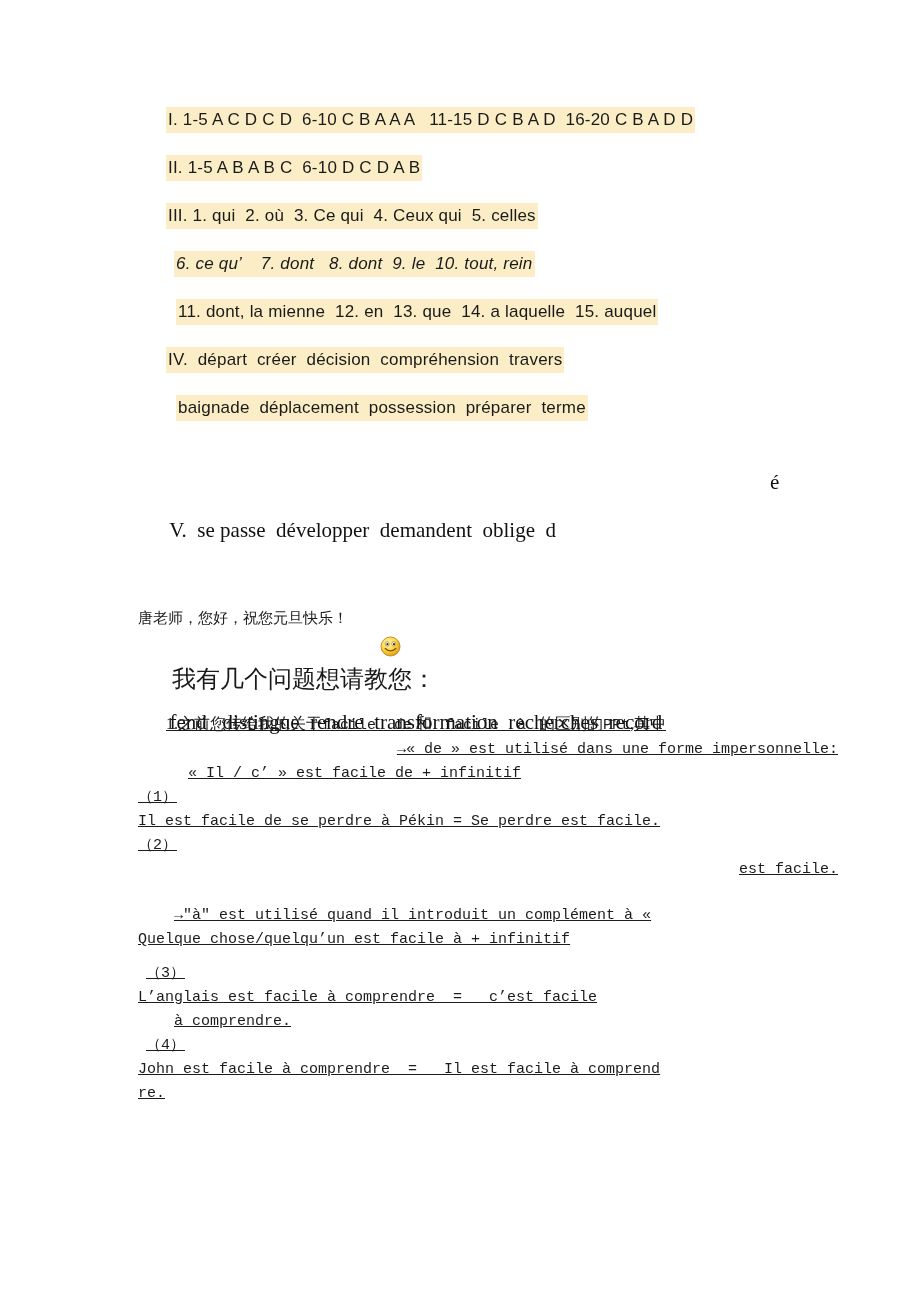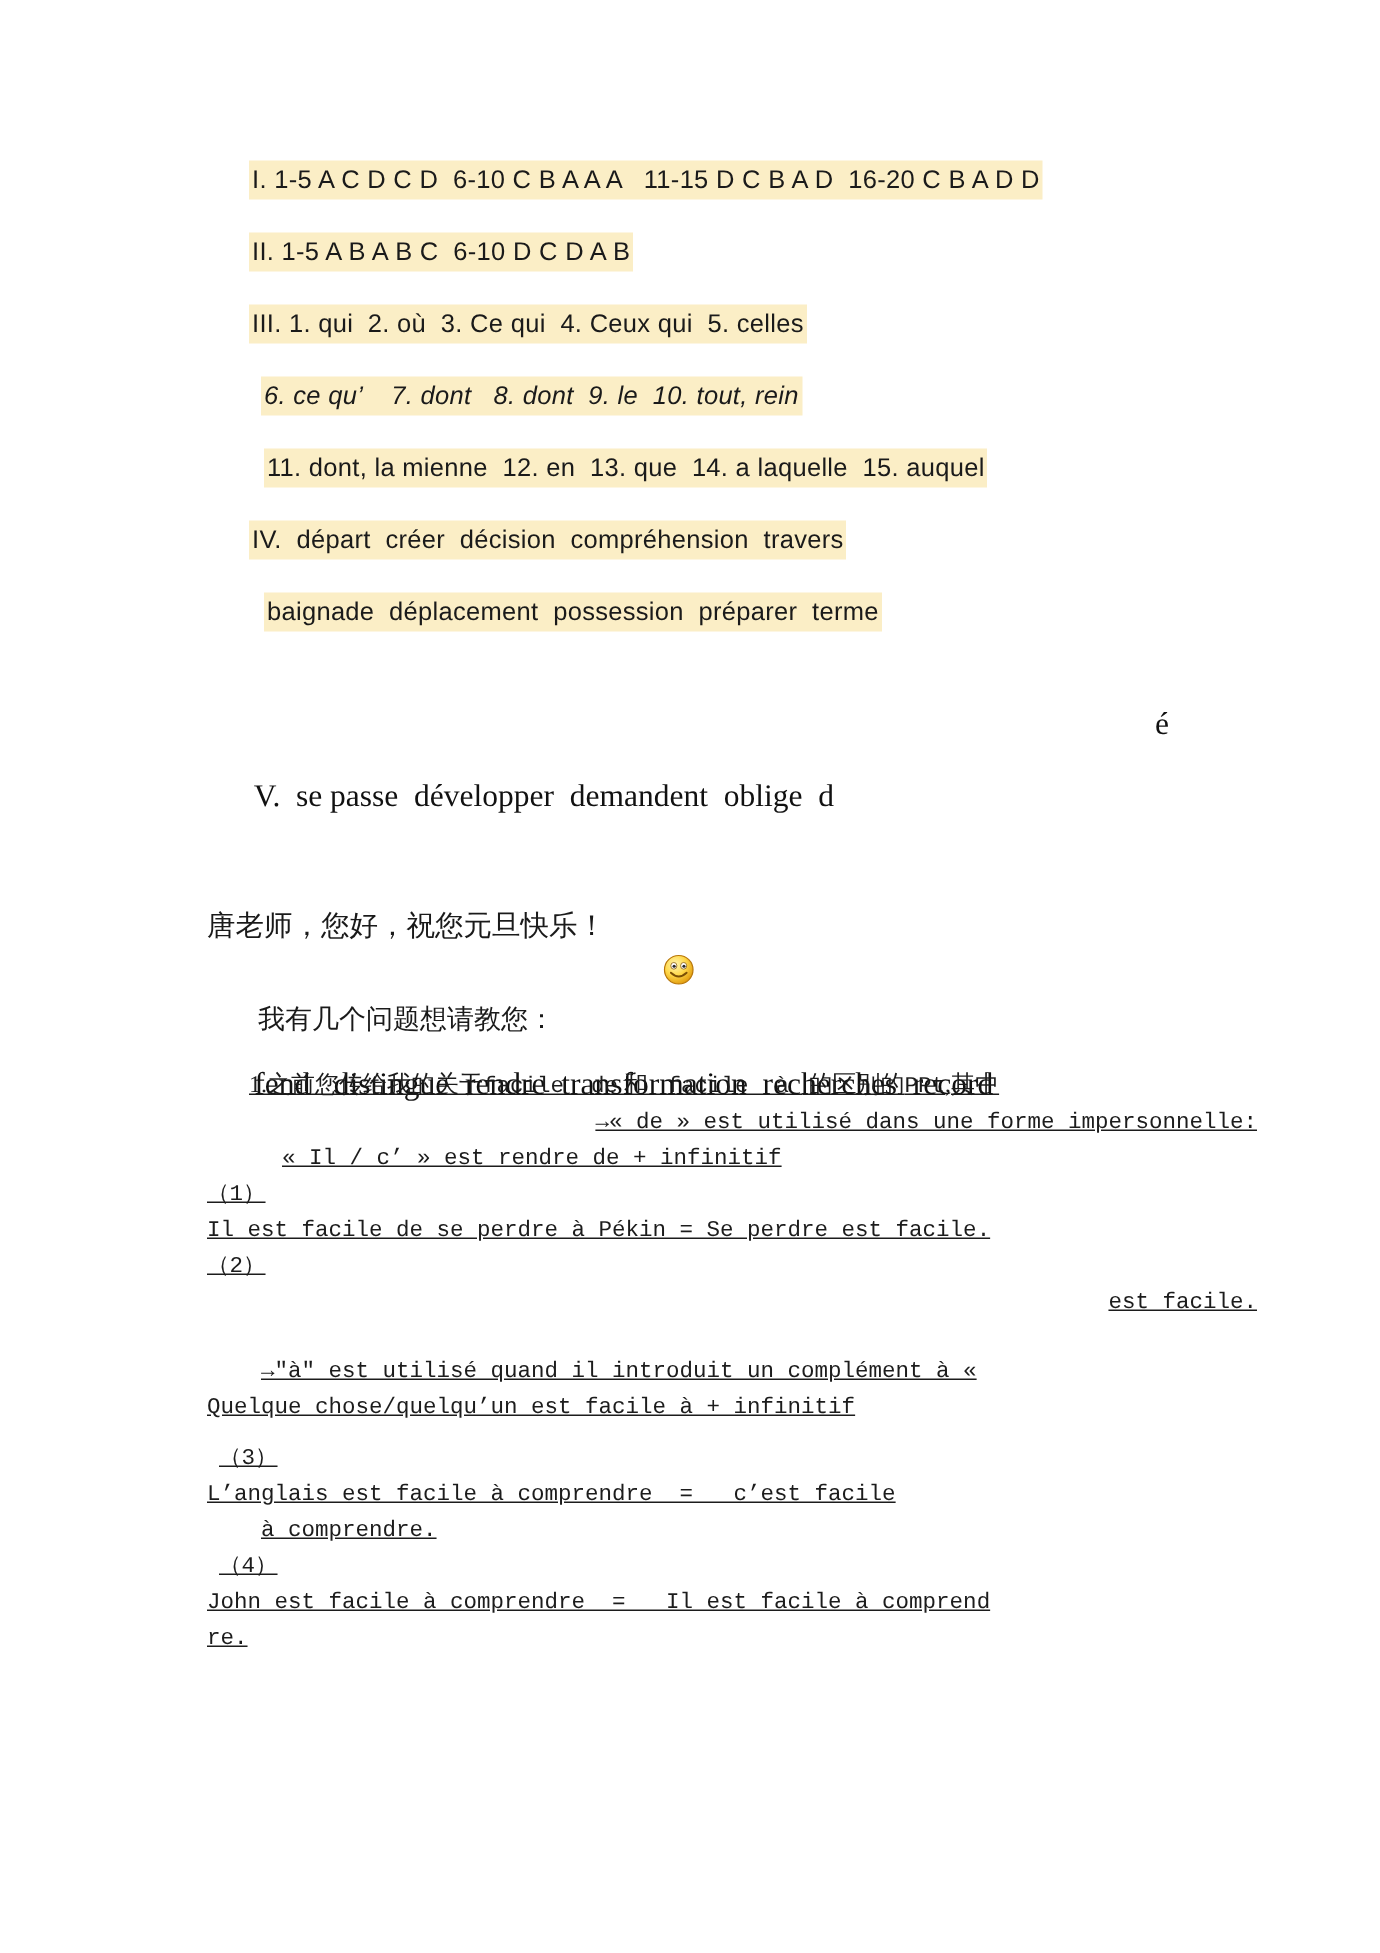--- a/index.html
+++ b/index.html
@@ -68,40 +68,40 @@
     left: 632px;
     top: 0;
   }
 
   
   .greeting {
     position: absolute;
     left: 138px;
     top: 604px;
     font-family: "Liberation Serif", serif;
-    font-size: 19px;
+    font-size: 15px;
     line-height: 28px;
     color: #1a1a1a;
     white-space: pre;
     display: flex;
     align-items: center;
   }
   .smiley {
     display: inline-block;
     width: 21px;
     height: 21px;
     margin-left: 9px;
     vertical-align: middle;
   }
   .sub-greeting {
     position: absolute;
     left: 172px;
     top: 665px;
     font-family: "Liberation Serif", serif;
-    font-size: 18px;
+    font-size: 24px;
     line-height: 28px;
     color: #1a1a1a;
     white-space: pre;
   }
 
   
   .qa {
     position: absolute;
     left: 138px;
     top: 712px;
@@ -186,21 +186,21 @@
   </div>
 
   <div class="sub-greeting">我有几个问题想请教您：</div>
 
   <div class="qa">
 
     <div class="qa-line q-head ind-28"><span>1.之前您传给我的关于</span><span class="mono">facile  de</span><span> 和 </span><span class="mono"> facile  à </span><span> 的区别的</span><span class="mono">PPt</span><span>,其中</span></div>
 
     <div class="qa-line ind-14">→« de » est utilisé dans une forme impersonnelle:</div>
 
-    <div class="qa-line ind-50">« Il / c’ » est rendre de + infinitif</div>
+    <div class="qa-line ind-50">« Il / c’ » est facile de + infinitif</div>
 
     <div class="qa-line">（1）</div>
     <div class="qa-line">Il est facile de se perdre à Pékin = Se perdre est facile.</div>
 
     <div class="qa-line">（2）</div>
     <div class="qa-line ind-14">est facile.</div>
 
     <div class="qa-gap"></div>
 
     <div class="qa-line ind-36">→"à" est utilisé quand il introduit un complément à «</div>

